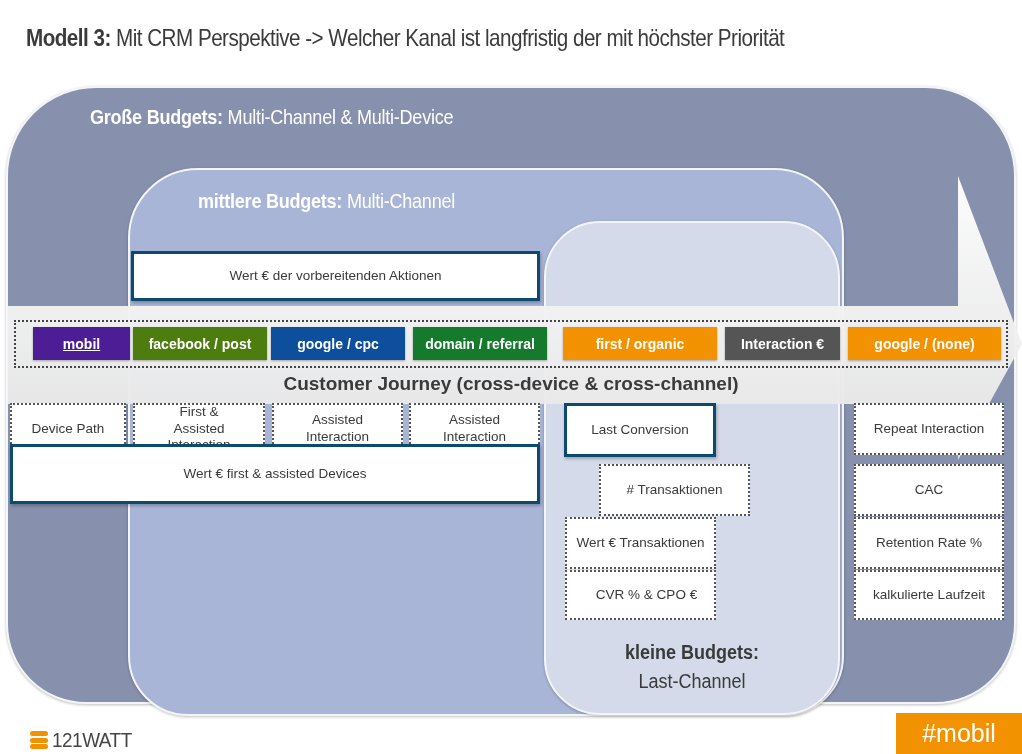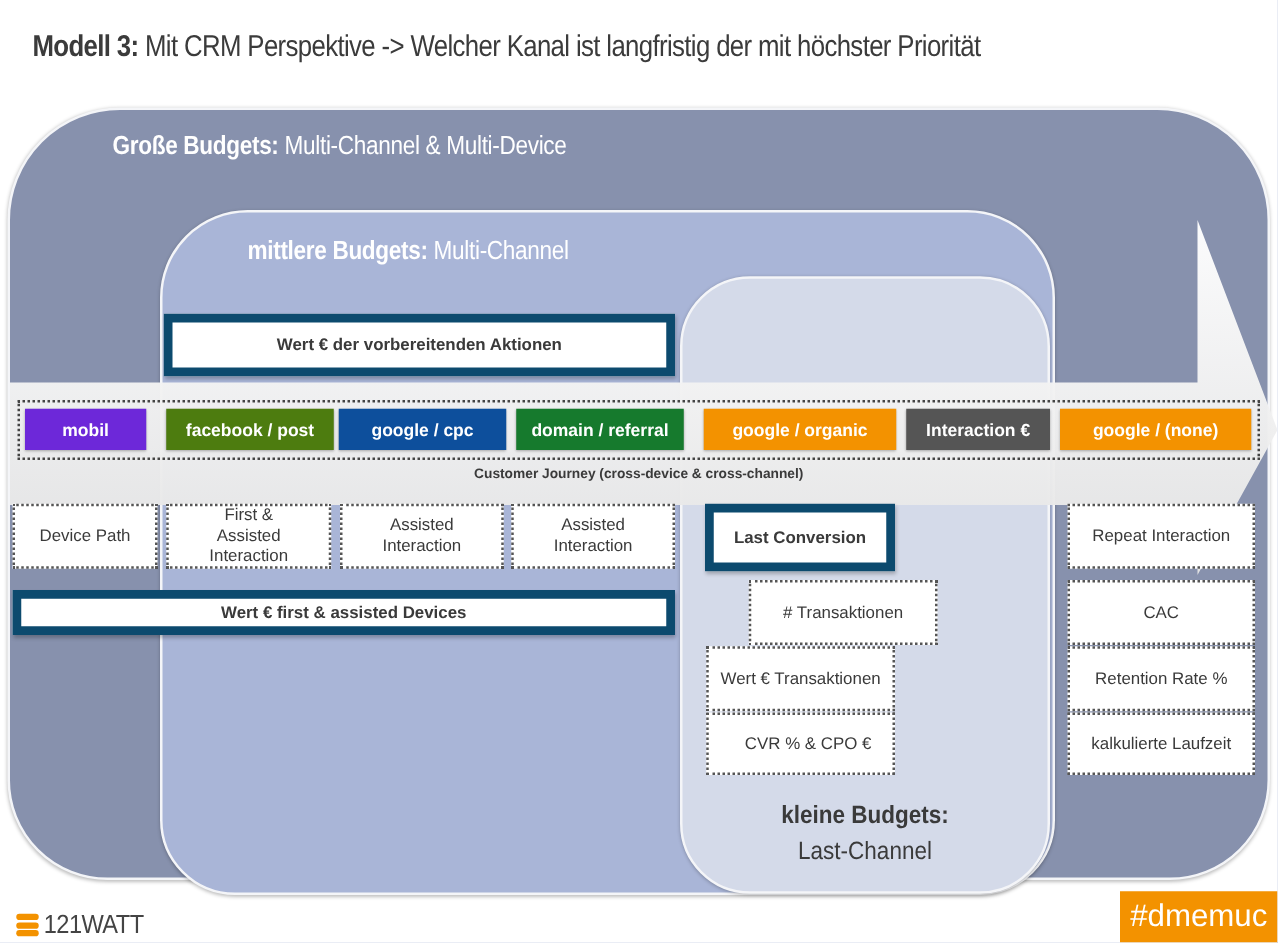--- a/index.html
+++ b/index.html
@@ -13,28 +13,28 @@
   .outer-label { left: 90px; top: 105px; font-size: 21px; color: #ffffff; font-family: "Liberation Sans", sans-serif; transform: scaleX(0.86); transform-origin: left top; white-space: nowrap; letter-spacing: -0.3px; }
   .middle { left: 128px; top: 168px; width: 716px; height: 548px; background: #a9b5d7; border-radius: 70px 70px 60px 60px; border: 2px solid #f4f5f8; box-shadow: 0 1px 3px rgba(0,0,0,0.25); }
   .middle-label { left: 198px; top: 189px; font-size: 21px; color: #ffffff; font-family: "Liberation Sans", sans-serif; transform: scaleX(0.86); transform-origin: left top; white-space: nowrap; letter-spacing: -0.3px; }
   .small { left: 544px; top: 221px; width: 296px; height: 494px; background: #d4dae9; border-radius: 56px 56px 56px 56px; border: 2px solid #f4f5f8; box-shadow: 0 1px 3px rgba(0,0,0,0.25); }
   .small-label-b { left: 544px; top: 641px; width: 296px; text-align: center; font-size: 20px; font-weight: bold; color: #3a3a3a; font-family: "Liberation Sans", sans-serif; transform: scaleX(0.9); }
   .small-label { left: 544px; top: 670px; width: 296px; text-align: center; font-size: 20px; color: #3a3a3a; font-family: "Liberation Sans", sans-serif; transform: scaleX(0.9); }
 
   .arrow { left: 8px; top: 176px; width: 1014px; height: 310px; }
 
   .box { position: absolute; background: #ffffff; color: #3a3a3a; font-size: 13.5px; text-align: center; display: flex; align-items: center; justify-content: center; line-height: 1.25; font-family: "Liberation Sans", sans-serif; }
-  .solid { border: 7px solid #0c4a6e; box-shadow: 1px 2px 3px rgba(0,0,0,0.25); font-weight: bold; }
+  .solid { border: 3px solid #0c4a6e; box-shadow: 1px 2px 3px rgba(0,0,0,0.25); }
   .dotted { border: 2px dotted #555; }
 
   .channel-strip { left: 14px; top: 320px; width: 994px; height: 48px; border: 2px dotted #444; }
   .chip { position: absolute; top: 327px; height: 33px; color: #fff; font-weight: bold; font-size: 14px; display: flex; align-items: center; justify-content: center; font-family: "Liberation Sans", sans-serif; box-shadow: 0 1px 2px rgba(0,0,0,0.3); }
-  .journey { left: 14px; top: 373px; width: 994px; text-align: center; font-size: 11px; font-weight: bold; color: #3a3a3a; font-family: "Liberation Sans", sans-serif; }
+  .journey { left: 14px; top: 373px; width: 994px; text-align: center; font-size: 19px; font-weight: bold; color: #3a3a3a; font-family: "Liberation Sans", sans-serif; }
 
-  .logo { left: 13px; top: 728px; display: flex; align-items: center; gap: 4px; }
+  .logo { left: 30px; top: 728px; display: flex; align-items: center; gap: 4px; }
   .logo-mark { width: 18px; height: 18px; position: relative; }
   .logo-mark span { position: absolute; left: 0; width: 18px; height: 5px; background: #f39200; border-radius: 3px; }
   .logo-text { font-size: 21px; color: #444; font-family: "Liberation Sans", sans-serif; letter-spacing: -0.5px; transform: scaleX(0.9); transform-origin: left center; }
   .hashtag { left: 896px; top: 713px; width: 126px; height: 41px; background: #f39200; color: #fff; font-size: 25px; display: flex; align-items: center; justify-content: center; font-family: "Liberation Sans", sans-serif; }
 </style>
 </head>
 <body>
 
 <div class="abs title"><b>Modell 3:</b><span> Mit CRM Perspektive -&gt; Welcher Kanal ist langfristig der mit höchster Priorität</span></div>
 
@@ -52,36 +52,36 @@
   <defs>
     <linearGradient id="ag" x1="0" y1="0" x2="0" y2="1">
       <stop offset="0" stop-color="#ffffff" stop-opacity="0.97"></stop>
       <stop offset="1" stop-color="#e4e4e4" stop-opacity="0.97"></stop>
     </linearGradient>
   </defs>
   <path d="M0 130 L950 130 L950 0 L1014 168 L950 284 L950 228 L0 228 Z" fill="url(#ag)"></path>
 </svg>
 
 <div class="abs channel-strip"></div>
-<div class="chip" style="left:20px; width:97px; background:#6d28d9;">mobil</div>
+<div class="chip" style="left:33px; width:97px; background:#4c1d95;text-decoration:underline;">mobil</div>
 <div class="chip" style="left:133px; width:134px; background:#4d7c0f;">facebook / post</div>
 <div class="chip" style="left:271px; width:134px; background:#0d4f9c;">google / cpc</div>
 <div class="chip" style="left:413px; width:134px; background:#167a2d;">domain / referral</div>
-<div class="chip" style="left:563px; width:154px; background:#f39200;">google / organic</div>
+<div class="chip" style="left:563px; width:154px; background:#f39200;">first / organic</div>
 <div class="chip" style="left:725px; width:115px; background:#555555;">Interaction €</div>
 <div class="chip" style="left:848px; width:153px; background:#f39200;">google / (none)</div>
 
 <div class="abs journey">Customer Journey (cross-device &amp; cross-channel)</div>
 
 <div class="box dotted" style="left:10px; top:403px; width:116px; height:52px;">Device Path</div>
 <div class="box dotted" style="left:133px; top:403px; width:132px; height:52px; padding:0 21px;">First &amp; Assisted Interaction</div>
 <div class="box dotted" style="left:272px; top:403px; width:131px; height:52px; padding:0 24px;">Assisted Interaction</div>
 <div class="box dotted" style="left:409px; top:403px; width:131px; height:52px; padding:0 24px;">Assisted Interaction</div>
 
-<div class="box solid" style="left:10px; top:472px; width:530px; height:36px;">Wert € first &amp; assisted Devices</div>
+<div class="box solid" style="left:10px; top:444px; width:530px; height:60px;">Wert € first &amp; assisted Devices</div>
 
 <div class="box solid" style="left:564px; top:403px; width:152px; height:54px;">Last Conversion</div>
 <div class="box dotted" style="left:565px; top:464px; width:151px; height:52px;margin-left:34px;"># Transaktionen</div>
 <div class="box dotted" style="left:565px; top:517px; width:151px; height:52px;">Wert € Transaktionen</div>
 <div class="box dotted" style="left:565px; top:570px; width:151px; height:50px;padding-left:12px;">CVR % &amp; CPO €</div>
 
 <div class="box dotted" style="left:854px; top:403px; width:150px; height:52px;">Repeat Interaction</div>
 <div class="box dotted" style="left:854px; top:464px; width:150px; height:52px;">CAC</div>
 <div class="box dotted" style="left:854px; top:517px; width:150px; height:52px;">Retention Rate  %</div>
 <div class="box dotted" style="left:854px; top:570px; width:150px; height:50px;">kalkulierte Laufzeit</div>
@@ -91,13 +91,13 @@
 
 <div class="abs logo">
   <div class="logo-mark">
     <span style="top:0;"></span>
       <span style="top:6.5px;"></span>
       <span style="top:13px;"></span>
   </div>
   <span class="logo-text">121WATT</span>
 </div>
 
-<div class="abs hashtag">#dmemuc</div>
+<div class="abs hashtag">#mobil</div>
 
 </body></html>

